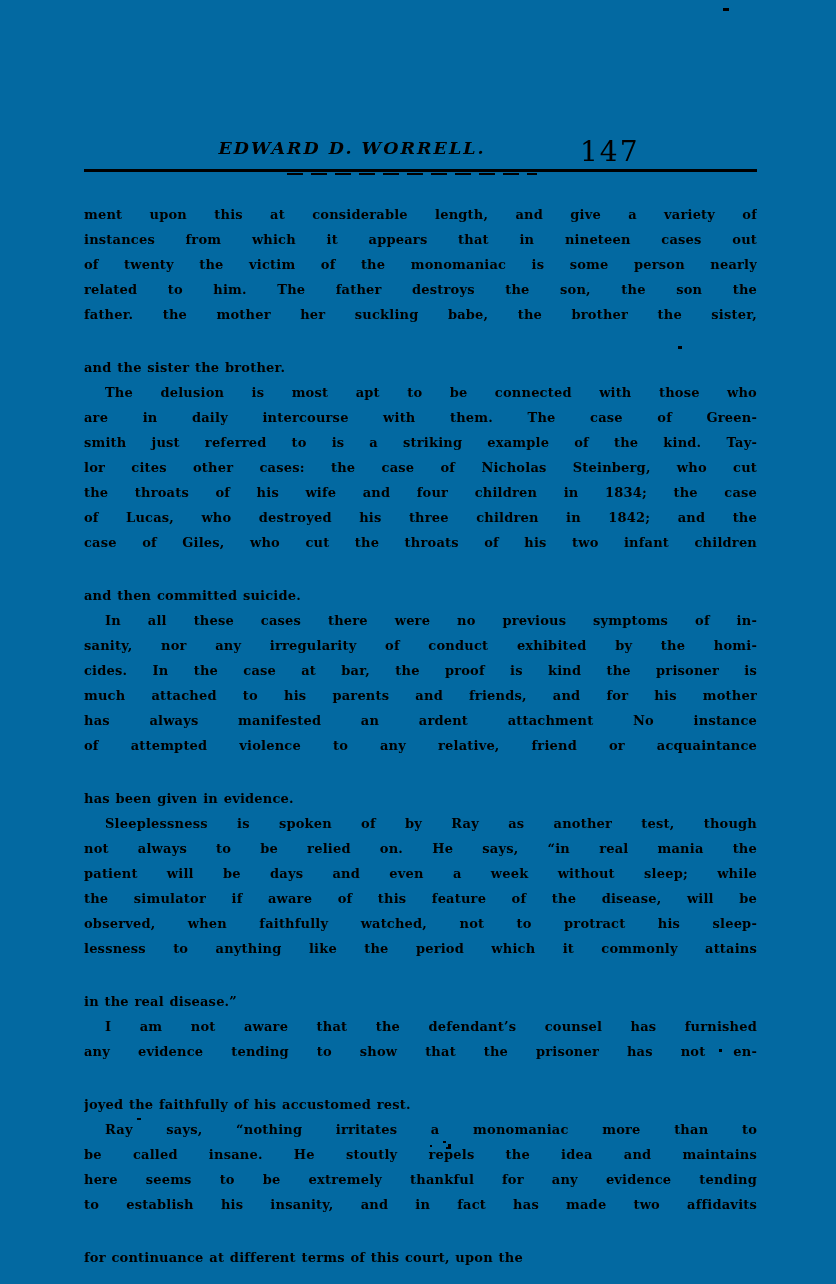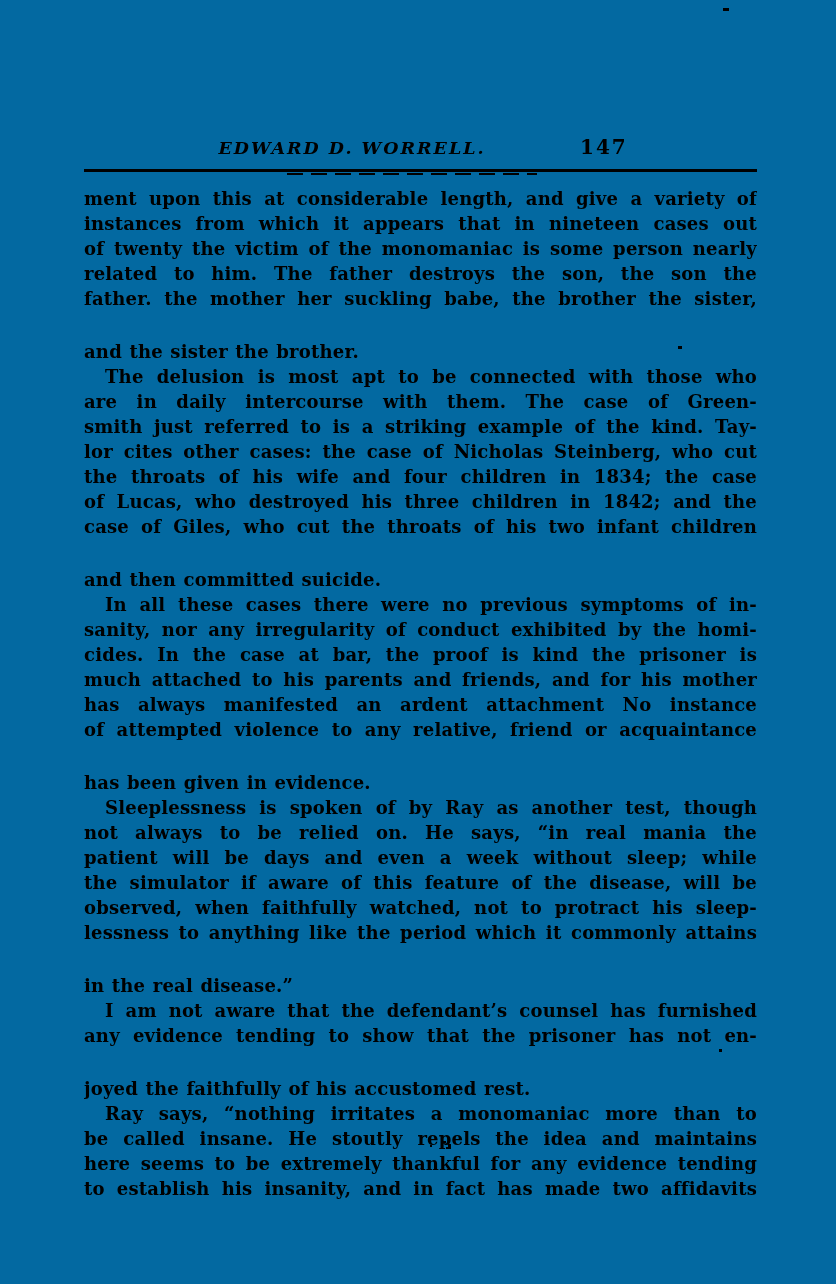--- a/index.html
+++ b/index.html
@@ -21,41 +21,41 @@
     transform: translateX(-50%);
     font-size: 17.5px;
     font-weight: bold;
     font-style: italic;
     letter-spacing: 2px;
     white-space: nowrap;
   }
   .page-number {
     position: absolute;
     top: 135px; left: 580px;
-    font-size: 20px;
-    font-weight: bold;
+    font-size: 28px;
+    font-weight: normal;
     letter-spacing: 2px;
   }
   .header-rule {
     position: absolute;
     top: 169px; left: 84px;
     width: 673px; height: 3px;
     background: #000;
   }
   .rule-smudge {
     position: absolute;
     top: 173px; left: 287px;
     width: 250px; height: 2px;
     background: repeating-linear-gradient(90deg, #000 0 16px, transparent 16px 24px);
   }
   .page-body {
     position: absolute;
-    top: 186px; left: 84px;
+    top: 202px; left: 84px;
     width: 673px;
-    font-size: 18px;
+    font-size: 13px;
     font-weight: bold;
     line-height: 25px;
     letter-spacing: 0.2px;
   }
   .paragraph { margin: 0; }
   .line {
     text-align: justify;
     text-align-last: justify;
     word-spacing: 1px;
     white-space: normal;
@@ -121,20 +121,21 @@
       <div class="paragraph">
         <div class="line first">I am not aware that the defendant’s counsel has furnished</div>
         <div class="line">any evidence tending to show that the prisoner has not en-</div>
         <div class="line last">joyed the faithfully of his accustomed rest.</div>
       </div>
       <div class="paragraph">
         <div class="line first">Ray says, “nothing irritates a monomaniac more than to</div>
         <div class="line">be called insane.  He stoutly repels the idea and maintains</div>
         <div class="line">here seems to be extremely thankful for any evidence tending</div>
         <div class="line">to establish his insanity, and in fact has made two affidavits</div>
+        <div class="line last">for continuance at different terms of this court, upon the</div>
       </div>
     </div>
 
 <div class="artifact" style="left: 723px; top: 8px; width: 6px; height: 3px;"></div>
     <div class="artifact" style="left: 678px; top: 346px; width: 4px; height: 3px;"></div>
     <div class="artifact" style="left: 719px; top: 1049px; width: 3px; height: 3px;"></div>
     <div class="artifact" style="left: 137px; top: 1118px; width: 4px; height: 2px;"></div>
     <div class="artifact" style="left: 430px; top: 1145px; width: 2px; height: 2px;"></div>
     <div class="artifact" style="left: 443px; top: 1141px; width: 3px; height: 2px;"></div>
     <div class="artifact" style="left: 448px; top: 1144px; width: 3px; height: 3px;"></div>

